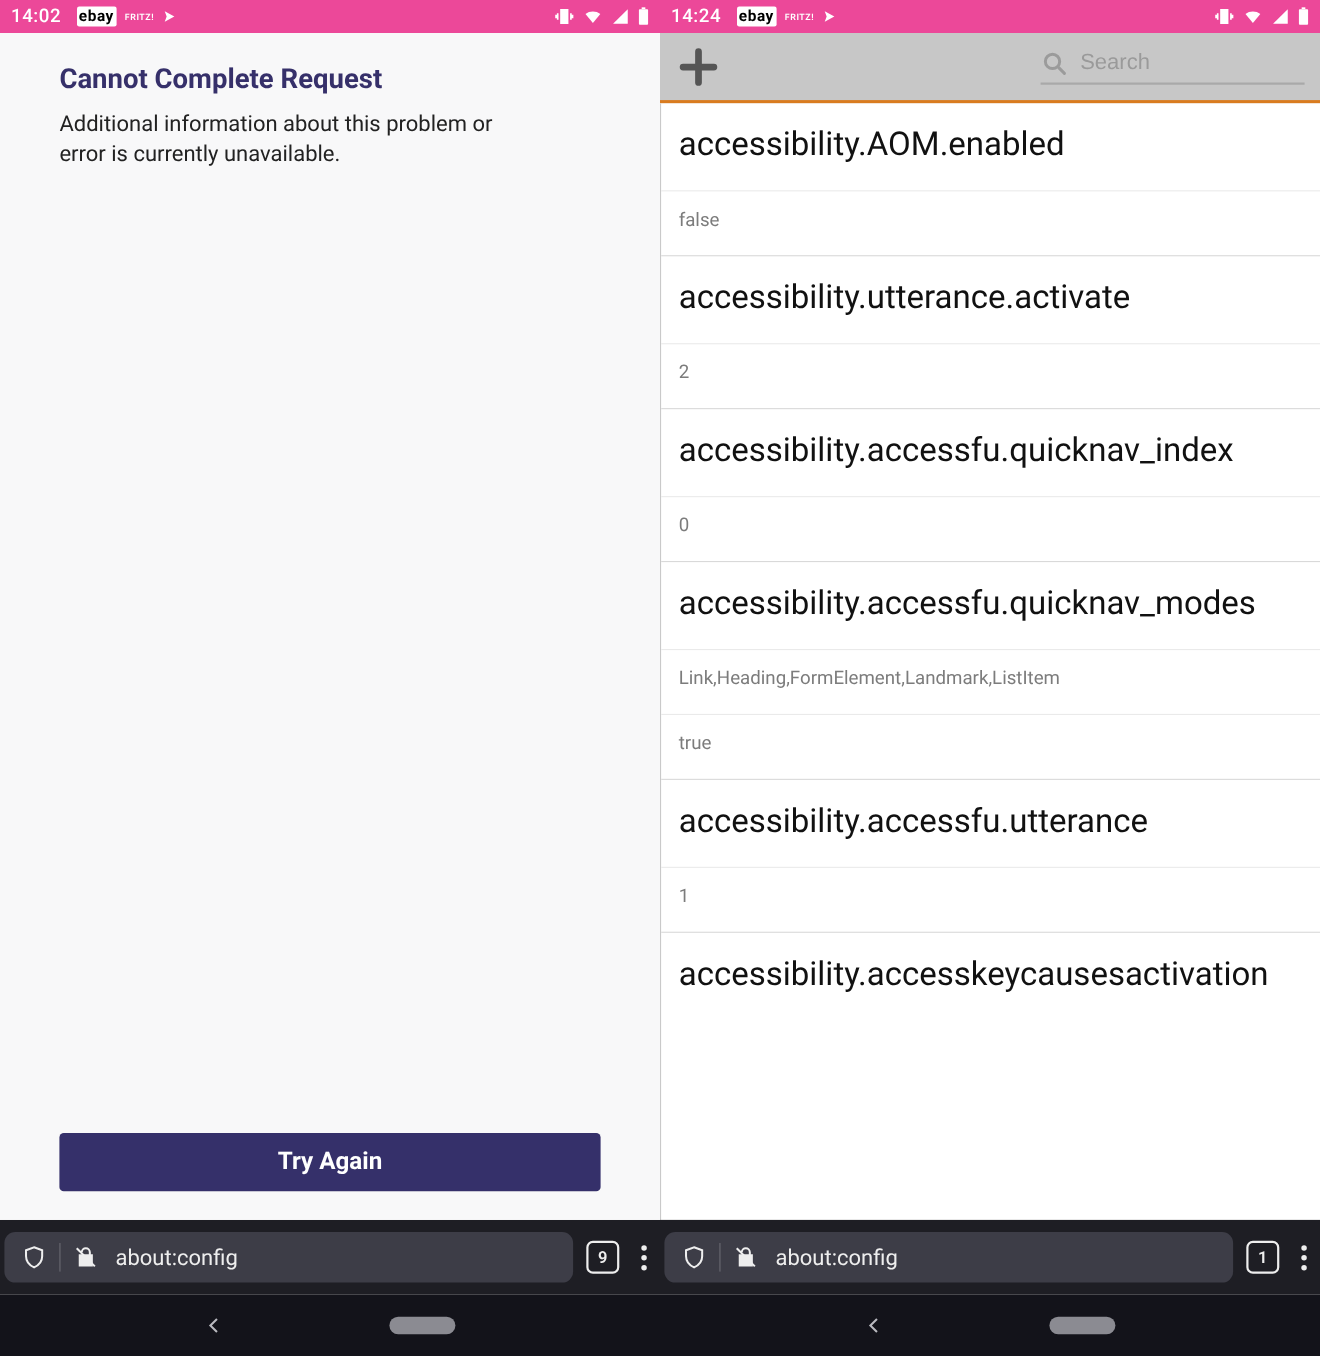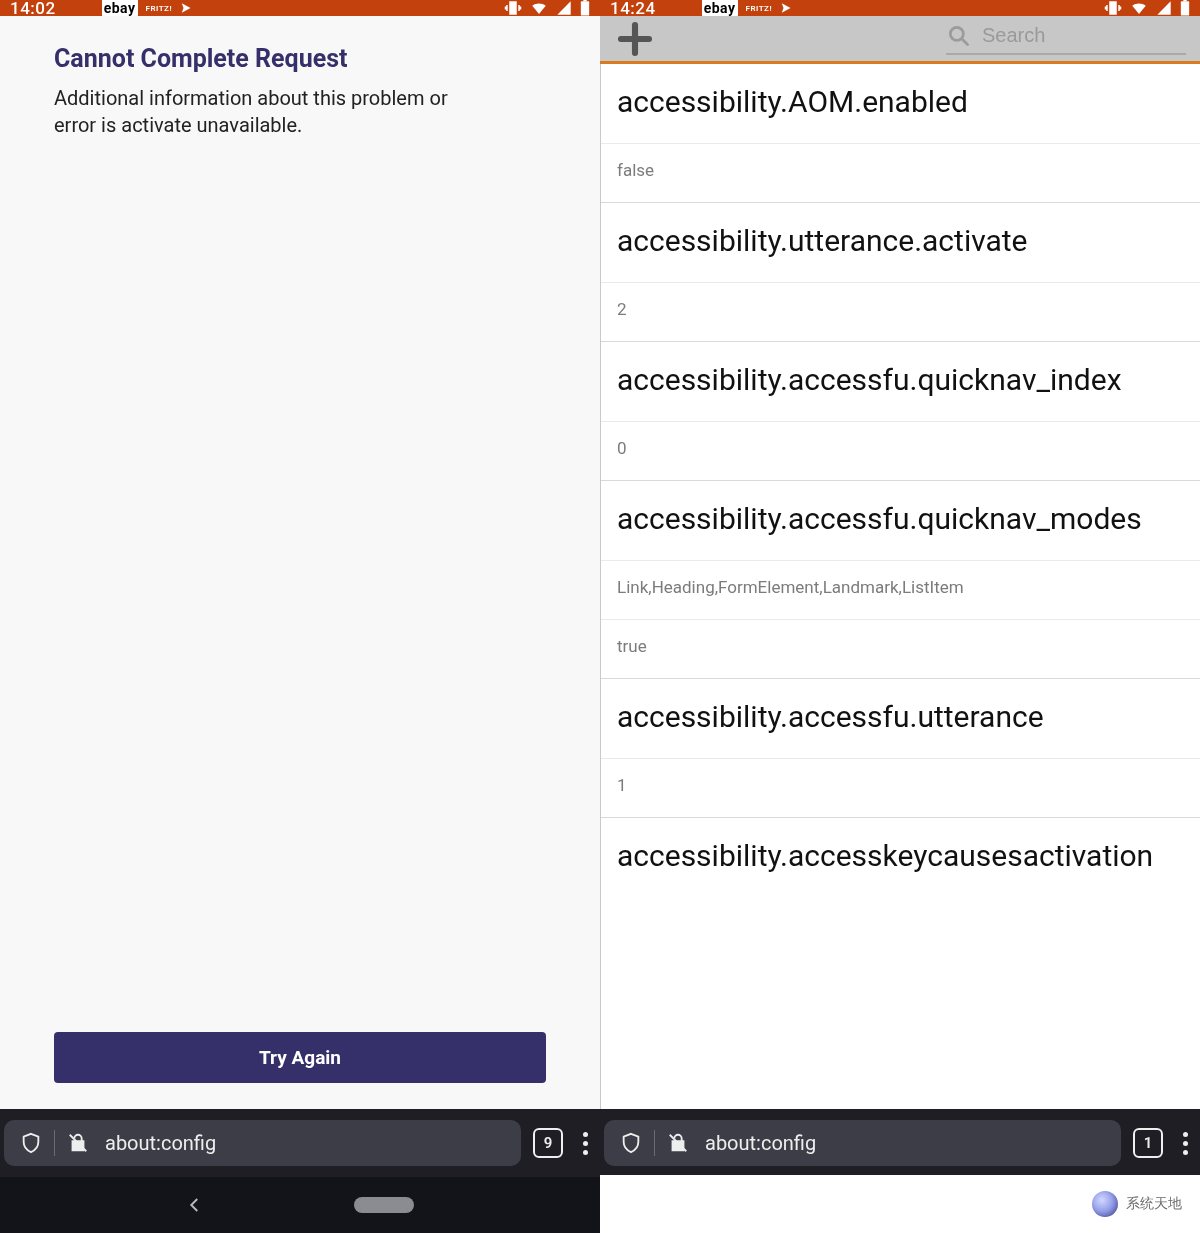--- a/index.html
+++ b/index.html
@@ -9,52 +9,51 @@
     width: 1200px;
     height: 1233px;
     overflow: hidden;
   }
   .wrap { display: flex; width: 1200px; height: 1233px; }
   .phone { position: relative; display: flex; flex-direction: column; flex: 0 0 50%; background: #f8f8f9; }
   .phone.right { background: #fff; }
 
   
   .statusbar {
-    height: 16px;
-    background: #c2410c;
+    height: 30px;
+    background: #ec4899;
     color: #fff;
     display: flex;
     align-items: center;
     padding: 0 10px;
     font-size: 17px;
     letter-spacing: 0.5px;
-    gap: 32px;
   }
   .statusbar .time { font-weight: 500; margin-right: 14px; }
   .statusbar .sb-icons-left { display:flex; gap:8px; align-items:center; }
   .statusbar .sb-icons-right { margin-left:auto; display:flex; gap:8px; align-items:center; }
   .ebay-badge { background:#fff; color:#000; font-size:14px; font-weight:700; padding:1px 2px; border-radius:2px; }
   .fritz-badge { color:#fff; font-size:8px; font-weight:600; }
   .bullhorn { width:14px; height:14px; }
   .bullhorn svg { display:block; }
 
   
   .error-area { flex:1; background:#f8f8f9; padding: 28px 54px 0 54px; position:relative; }
   .error-title { color:#36306a; font-weight:700; font-size:25px; margin-bottom:12px; }
   .error-body { color:#222; font-size:20px; line-height:1.35; max-width: 430px; }
   .try-again {
     position:absolute; left:54px; right:54px; bottom:26px;
     background:#35306a; color:#fff; text-align:center;
-    padding:14px 0; font-weight:700; font-size:19px; border-radius:4px;
+    padding:14px 0; font-weight:700; font-size:22px; border-radius:4px;
     cursor:pointer;
   }
 
   
   .config-toolbar {
-    height: 48px;
+    height: 64px;
     background:#c7c7c7;
     border-bottom: 3px solid #d97b1f;
     display:flex; align-items:center; padding: 0 14px;
   }
   .plus-btn { width:42px; height:42px; color:#555; cursor:pointer; }
   .search-wrap { margin-left:auto; display:flex; align-items:center; gap:10px; border-bottom:2px solid #a9a9a9; padding-bottom:4px; width:240px; }
   .search-wrap .mag { color:#9b9b9b; width:26px; height:26px; }
   .search-wrap .search-input {
     border:none; background:transparent; font-size:20px; color:#9a9a9a; outline:none; width: 100%;
   }
@@ -153,21 +152,21 @@
           <svg width="10" height="18" viewBox="0 0 12 20">
               <rect x="1" y="2" width="10" height="17" rx="1" fill="#fff"></rect>
               <rect x="4" y="0" width="4" height="2" fill="#fff"></rect>
             </svg>
         </span>
       </div>
     </div>
 
     <div class="error-area">
       <div class="error-title">Cannot Complete Request</div>
-      <div class="error-body">Additional information about this problem or error is activate unavailable.</div>
+      <div class="error-body">Additional information about this problem or error is currently unavailable.</div>
       <div class="try-again">Try Again</div>
     </div>
 
     <div class="ff-bar">
       <div class="url-pill">
         <span>
           <svg width="22" height="22" viewBox="0 0 24 24">
               <path fill="none" stroke="#eee" stroke-width="2" d="M12 2l8 3v6c0 5-3.5 9-8 11-4.5-2-8-6-8-11V5z"></path>
             </svg>
         </span>
@@ -297,19 +296,15 @@
 
     <div class="navbar">
       <span class="nav-back">
         <svg width="18" height="18" viewBox="0 0 24 24">
             <path fill="none" stroke="#b9b9bf" stroke-width="2.5" d="M15 4l-8 8 8 8"></path>
           </svg>
       </span>
       <span class="nav-pill"></span>
     </div>
 
-    <div class="below-phones">
-      <span class="wm-circle"></span>
-      <span>系统天地</span>
-    </div>
   </div>
 
 </div>
 
 </body></html>

